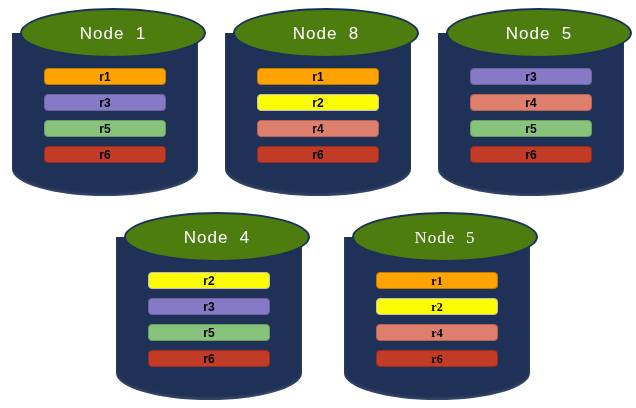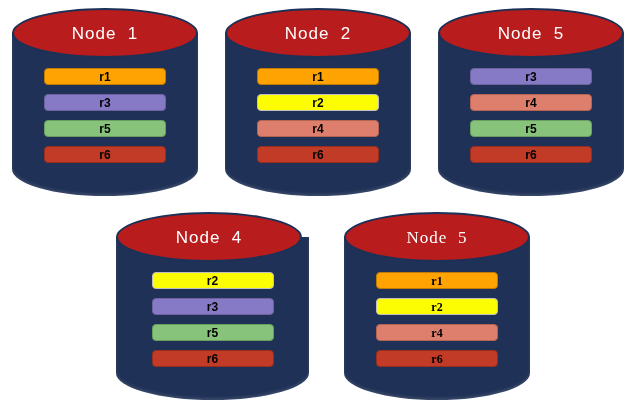--- a/index.html
+++ b/index.html
@@ -25,26 +25,26 @@
     left: 0;
     right: 0;
     top: 25px;
     bottom: 0;
     background: #1F3156;
     border-radius: 0 0 50% 50% / 0 0 27px 27px;
     box-shadow: inset 0 -2px 3px rgba(255,255,255,0.12);
   }
   .cyl-top {
     position: absolute;
-    left: 0;
+    left: 8px;
     top: 0;
     width: 186px;
     height: 50px;
     box-sizing: border-box;
-    background: #b91c1c;
+    background: #4d7c0f;
     border: 2px solid #1B3158;
     border-radius: 50%;
     display: flex;
     align-items: center;
     justify-content: center;
   }
   .cyl-title {
     color: #ffffff;
     font-size: 17px;
     letter-spacing: 1px;
@@ -89,21 +89,21 @@
       <div class="bar" style="background: rgb(255, 163, 2); border-color: rgb(191, 122, 0);">r1</div>
       <div class="bar" style="background: rgb(134, 121, 198); border-color: rgb(110, 99, 158);">r3</div>
       <div class="bar" style="background: rgb(135, 195, 123); border-color: rgb(106, 158, 96);">r5</div>
       <div class="bar" style="background: rgb(194, 59, 39); border-color: rgb(150, 45, 30);">r6</div>
     </div>
   </div>
 
   <div class="cylinder" style="left:225px; top:8px;">
     <div class="cyl-body"></div>
     <div class="cyl-top">
-      <span class="cyl-title">Node  2</span>
+      <span class="cyl-title">Node  8</span>
     </div>
     <div class="bars">
       <div class="bar" style="background: rgb(255, 163, 2); border-color: rgb(191, 122, 0);">r1</div>
       <div class="bar" style="background: rgb(252, 252, 2); border-color: rgb(192, 192, 192);">r2</div>
       <div class="bar" style="background: rgb(221, 127, 108); border-color: rgb(181, 100, 84);">r4</div>
       <div class="bar" style="background: rgb(194, 59, 39); border-color: rgb(150, 45, 30);">r6</div>
     </div>
   </div>
 
   <div class="cylinder" style="left:438px; top:8px;">
@@ -112,21 +112,21 @@
       <span class="cyl-title">Node  5</span>
     </div>
     <div class="bars">
       <div class="bar" style="background: rgb(134, 121, 198); border-color: rgb(110, 99, 158);">r3</div>
       <div class="bar" style="background: rgb(221, 127, 108); border-color: rgb(181, 100, 84);">r4</div>
       <div class="bar" style="background: rgb(135, 195, 123); border-color: rgb(106, 158, 96);">r5</div>
       <div class="bar" style="background: rgb(194, 59, 39); border-color: rgb(150, 45, 30);">r6</div>
     </div>
   </div>
 
-  <div class="cylinder" style="left:116px; top:212px;padding-left:7px;">
+  <div class="cylinder" style="left:116px; top:212px;">
     <div class="cyl-body"></div>
     <div class="cyl-top">
       <span class="cyl-title">Node  4</span>
     </div>
     <div class="bars">
       <div class="bar" style="background: rgb(252, 252, 2); border-color: rgb(192, 192, 192);">r2</div>
       <div class="bar" style="background: rgb(134, 121, 198); border-color: rgb(110, 99, 158);">r3</div>
       <div class="bar" style="background: rgb(135, 195, 123); border-color: rgb(106, 158, 96);">r5</div>
       <div class="bar" style="background: rgb(194, 59, 39); border-color: rgb(150, 45, 30);">r6</div>
     </div>

